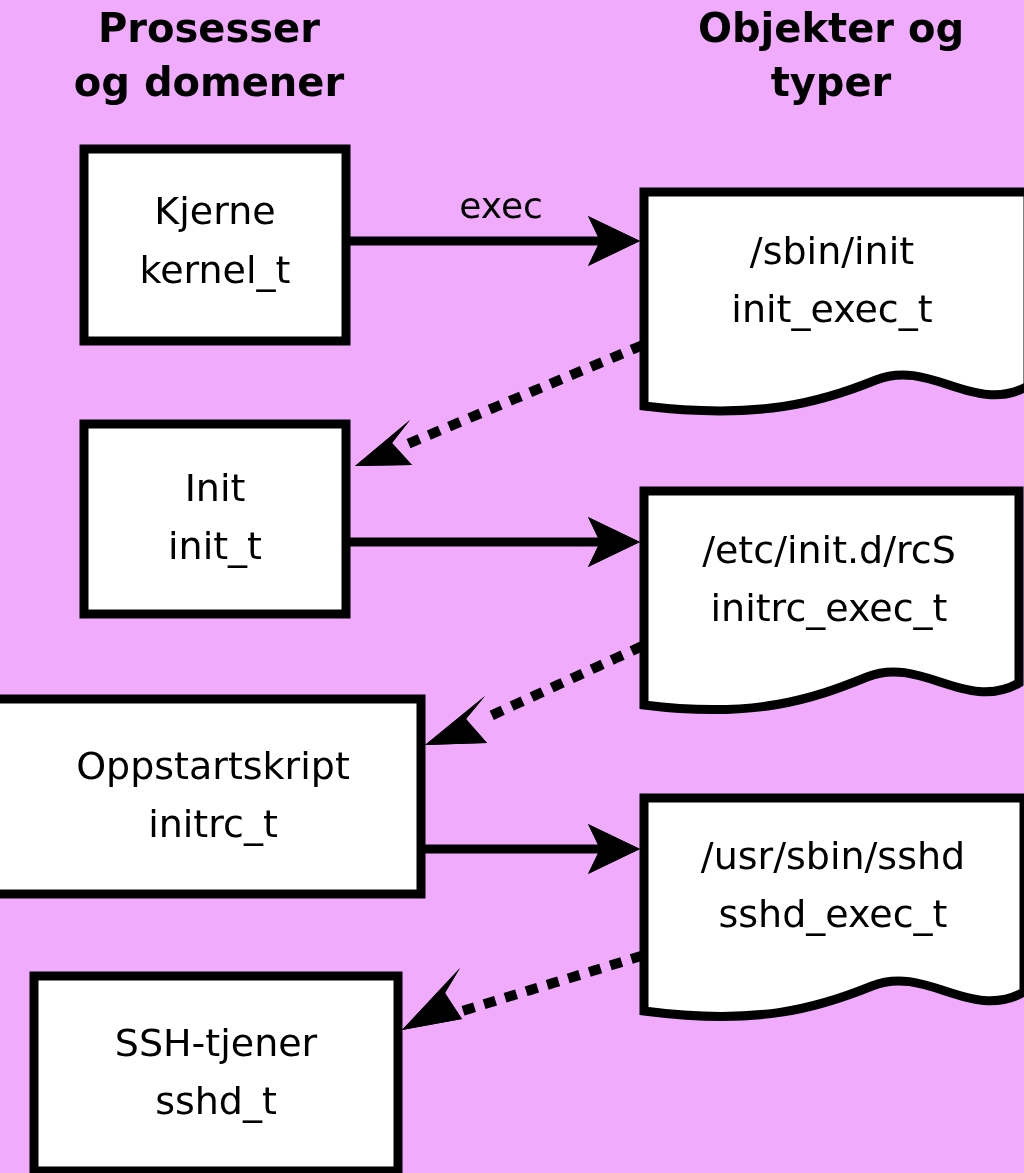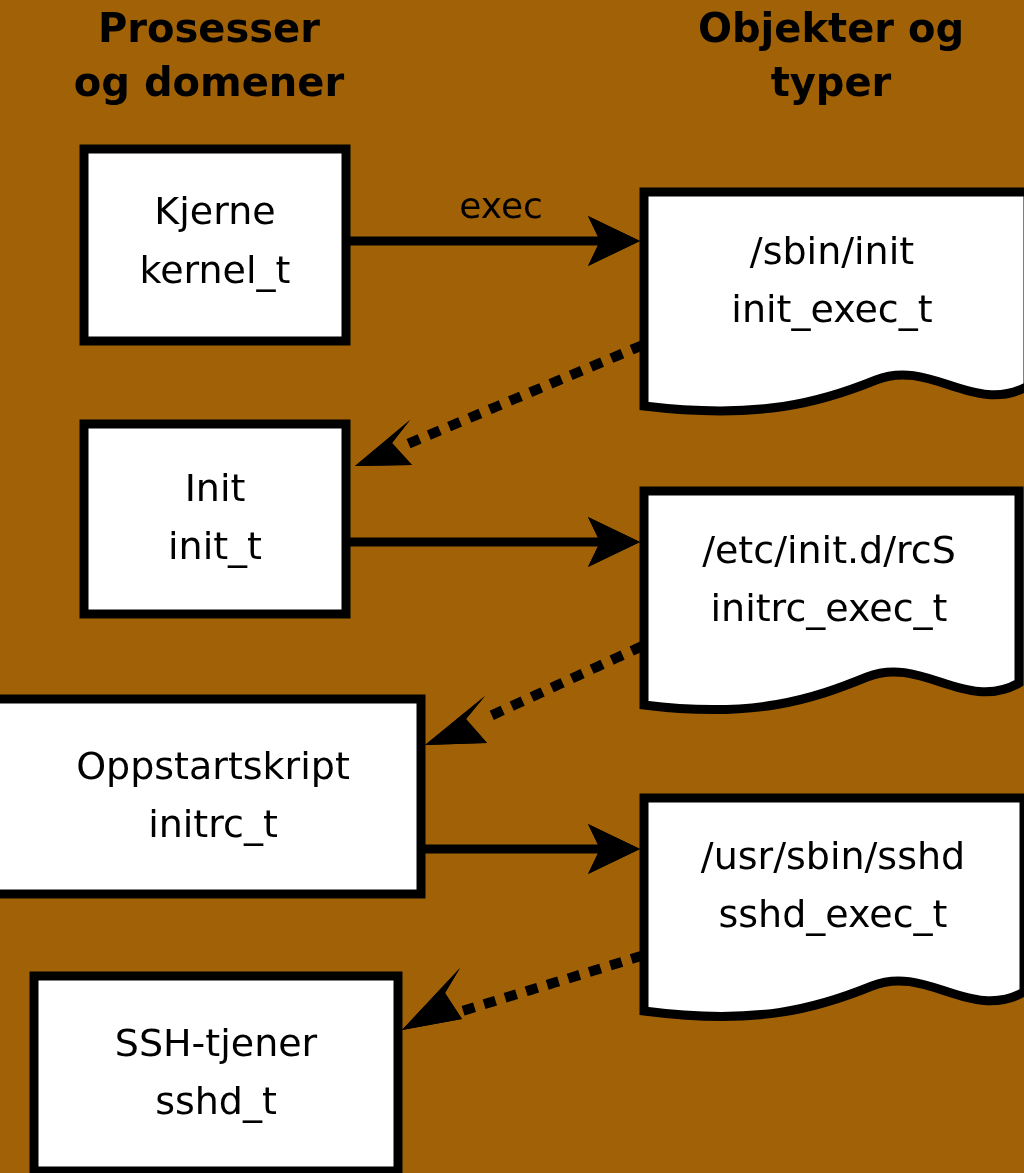--- a/index.html
+++ b/index.html
@@ -10,21 +10,21 @@
   body {
     width: 1024px;
     height: 1173px;
     font-family: "DejaVu Sans", sans-serif;
     overflow: hidden;
   }
   #diagram-root {
     position: relative;
     width: 1024px;
     height: 1173px;
-    background: #a16207;
+    background: #f0abfc;
   }
   svg.canvas {
     position: absolute;
     top: 0;
     left: 0;
     width: 1024px;
     height: 1173px;
     display: block;
   }
   .col-heading {

